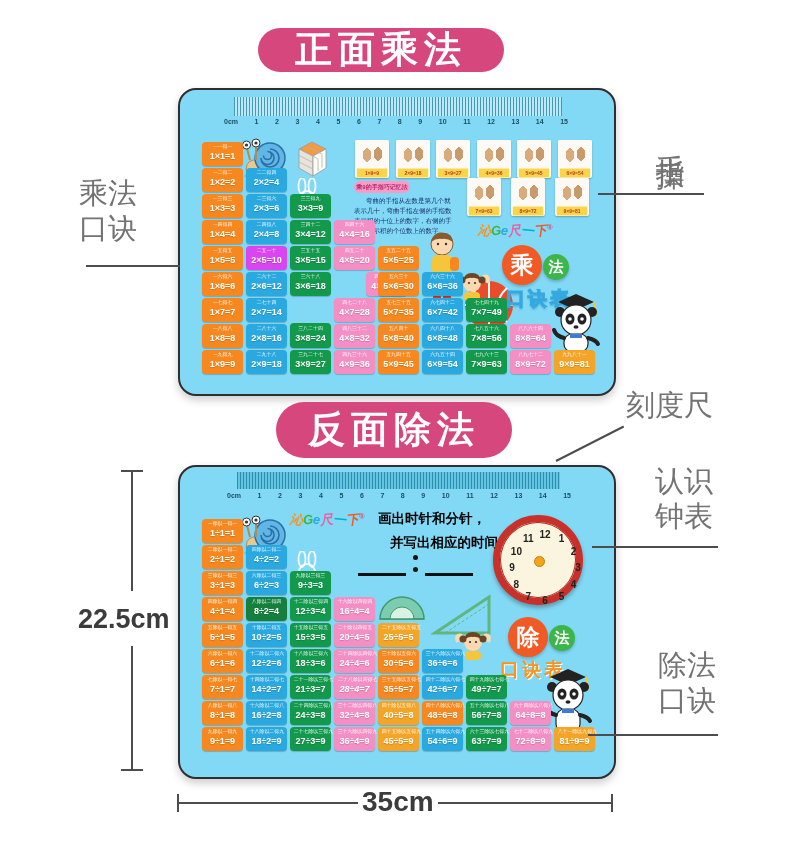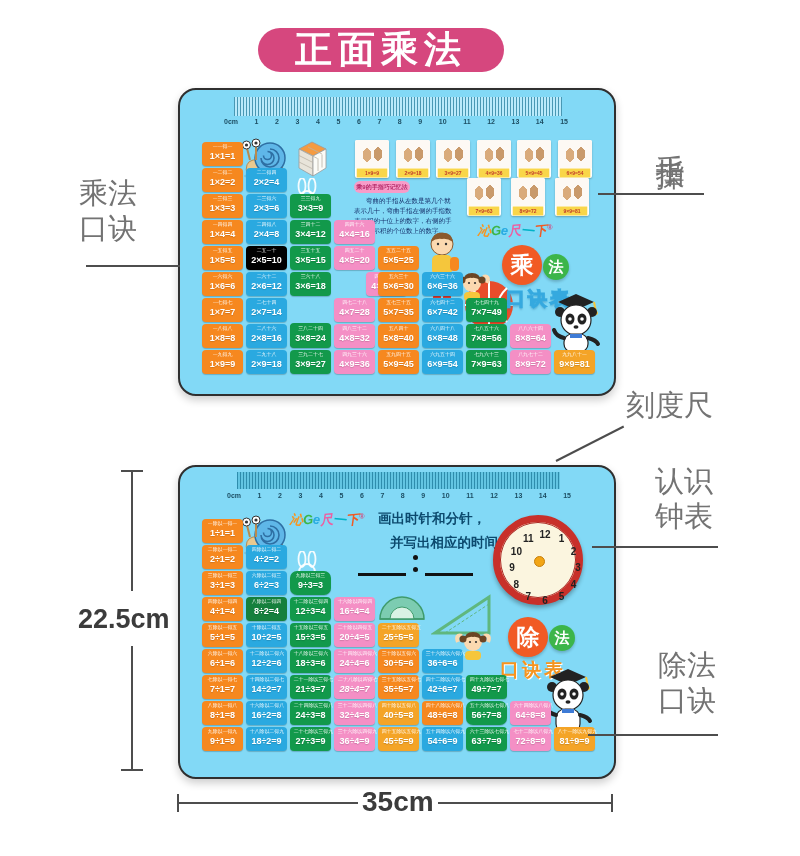--- a/index.html
+++ b/index.html
@@ -49,21 +49,21 @@
         background:#fbf5df;border:7px solid #c8302a;
         box-shadow:0 3px 4px rgba(0,0,0,.3), inset 0 0 0 1px #a82620;}
   .clock .num{position:absolute;font-size:10px;font-weight:bold;color:#222;
         transform:translate(-50%,-50%);}
   .clock .dot{position:absolute;left:34px;top:34px;width:9px;height:9px;border-radius:50%;
         background:#f2a516;border:1px solid #c77f0a;}
   .timeblank{position:absolute;display:flex;align-items:flex-end;}
   .timeblank .tline{width:48px;height:3px;background:#111;}
   .timeblank .colon{display:flex;flex-direction:column;gap:7px;margin:0 7px 4px 7px;}
   .timeblank .colon i{width:5px;height:5px;border-radius:50%;background:#111;}
-  .instr{position:absolute;font-size:13.5px;font-weight:bold;color:#0c4a6e;line-height:1.8;}
+  .instr{position:absolute;font-size:13.5px;font-weight:bold;color:#000000;line-height:1.8;}
   .instr .l2{margin-left:12px;}
 </style>
 </head>
 <body>
 
 <div id="page">
 
   <div class="pill-title" style="left:258px;top:28px;width:246px;height:44px;">
     <span>正面乘法</span>
   </div>
@@ -252,21 +252,21 @@
           <span class="cf">3×4=12</span>
         </div>
         <div class="cell" style="left: 154px; top: 130px; background: rgb(244, 143, 197);">
           <span class="cr">四四十六</span>
           <span class="cf">4×4=16</span>
         </div>
         <div class="cell" style="left: 22px; top: 156px; background: rgb(246, 136, 31);">
           <span class="cr">一五得五</span>
           <span class="cf">1×5=5</span>
         </div>
-        <div class="cell" style="left: 66px; top: 156px; background: #000000;">
+        <div class="cell" style="left: 66px; top: 156px; background: #d946ef;">
           <span class="cr">二五一十</span>
           <span class="cf">2×5=10</span>
         </div>
         <div class="cell" style="left: 110px; top: 156px; background: rgb(18, 153, 75);">
           <span class="cr">三五十五</span>
           <span class="cf">3×5=15</span>
         </div>
         <div class="cell" style="left: 154px; top: 156px; background: rgb(244, 143, 197);">
           <span class="cr">四五二十</span>
           <span class="cf">4×5=20</span>
@@ -400,20 +400,23 @@
 
   <div class="callout vtext" style="left:653px;top:82px;height:110px;">手指操</div>
   <div class="cline" style="left:598px;top:193px;width:106px;"></div>
 
   <div class="callout" style="left:70px;top:176px;width:76px;">
     <div>乘法</div>
     <div>口诀</div>
   </div>
   <div class="cline" style="left:86px;top:265px;width:94px;"></div>
 
+  <div class="pill-title" style="left:276px;top:402px;width:236px;height:56px;">
+    <span>反面除法</span>
+  </div>
 
   <div class="callout" style="left:626px;top:388px;">刻度尺</div>
   <div class="cline" style="left:556px;top:460px;width:76px;transform:rotate(-27deg);transform-origin:left center;"></div>
 
   <div class="board" style="left:178px;top:465px;height:310px;">
     <div class="ruler teal" style="left:57px;top:5px;width:323px;height:17px;"></div>
     <div class="ruler-nums" id="div-ruler-nums" style="left:47px;top:25px;width:344px;">
         <span>0cm</span>
         <span>1</span>
         <span>2</span>
@@ -547,21 +550,21 @@
           <span class="cf">4÷2=2</span>
         </div>
         <div class="cell" style="left: 22px; top: 104px; background: rgb(246, 136, 31);">
           <span class="cr">三除以一得三</span>
           <span class="cf">3÷1=3</span>
         </div>
         <div class="cell" style="left: 66px; top: 104px; background: rgb(42, 169, 224);">
           <span class="cr">六除以二得三</span>
           <span class="cf">6÷2=3</span>
         </div>
-        <div class="cell" style="left: 110px; top: 104px; background: rgb(18, 153, 75); border-radius: 7px;">
+        <div class="cell" style="left: 110px; top: 104px; background: rgb(18, 153, 75);">
           <span class="cr">九除以三得三</span>
           <span class="cf">9÷3=3</span>
         </div>
         <div class="cell" style="left: 22px; top: 130px; background: rgb(246, 136, 31);">
           <span class="cr">四除以一得四</span>
           <span class="cf">4÷1=4</span>
         </div>
         <div class="cell" style="left: 66px; top: 130px; background: #15803d;">
           <span class="cr">八除以二得四</span>
           <span class="cf">8÷2=4</span>
@@ -663,21 +666,21 @@
           <span class="cf">32÷4=8</span>
         </div>
         <div class="cell" style="left: 198px; top: 234px; background: rgb(244, 164, 39);">
           <span class="cr">四十除以五得八</span>
           <span class="cf">40÷5=8</span>
         </div>
         <div class="cell" style="left: 242px; top: 234px; background: rgb(246, 136, 31);">
           <span class="cr">四十八除以六得八</span>
           <span class="cf">48÷6=8</span>
         </div>
-        <div class="cell" style="left: 286px; top: 234px; background: rgb(18, 153, 75); border-radius: 7px;">
+        <div class="cell" style="left: 286px; top: 234px; background: rgb(18, 153, 75);">
           <span class="cr">五十六除以七得八</span>
           <span class="cf">56÷7=8</span>
         </div>
         <div class="cell" style="left: 330px; top: 234px; background: rgb(244, 143, 197);">
           <span class="cr">六十四除以八得八</span>
           <span class="cf">64÷8=8</span>
         </div>
         <div class="cell" style="left: 22px; top: 260px; background: rgb(246, 136, 31);">
           <span class="cr">九除以一得九</span>
           <span class="cf">9÷1=9</span>

